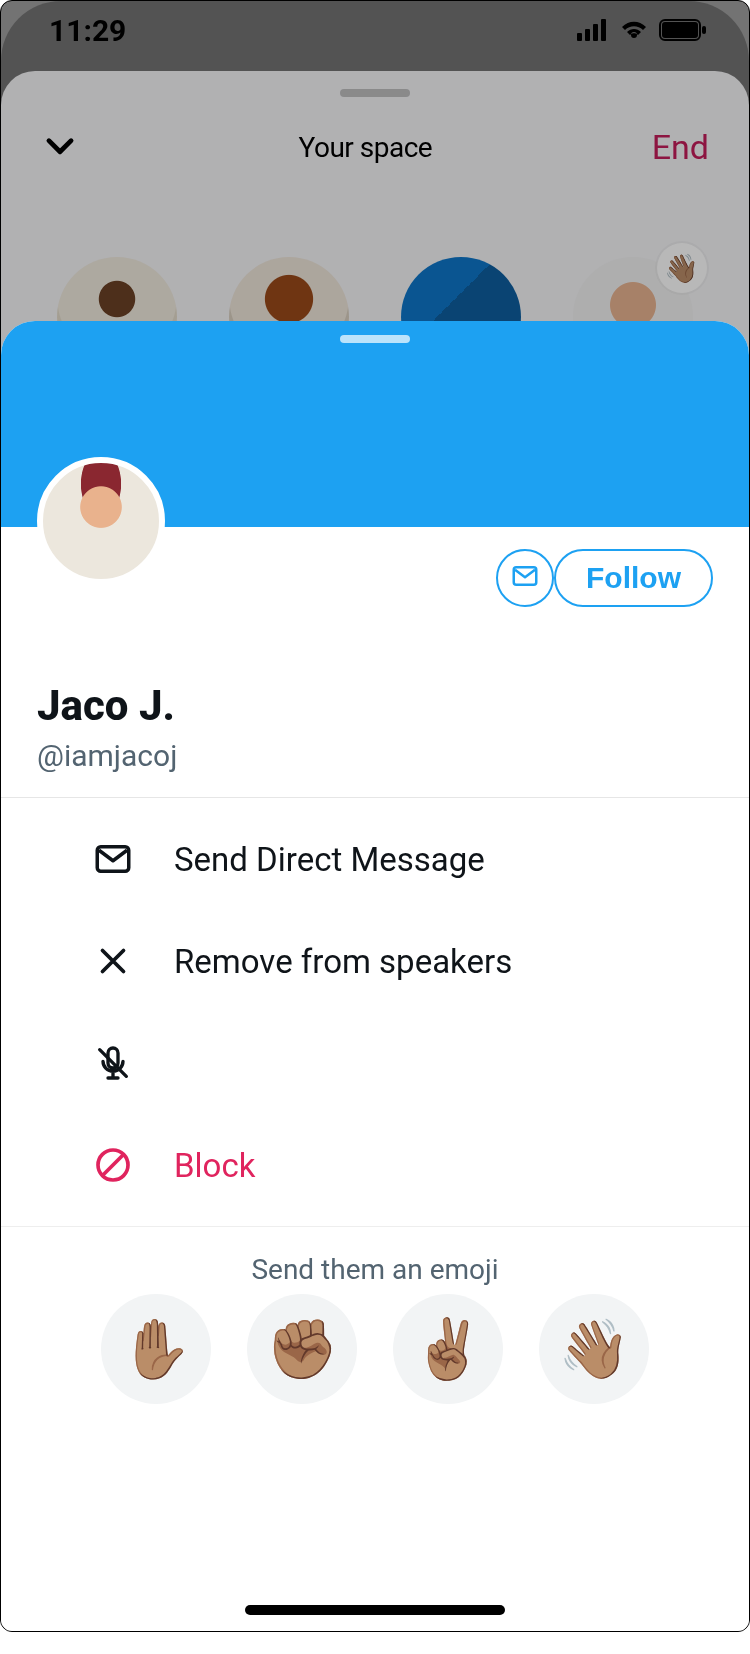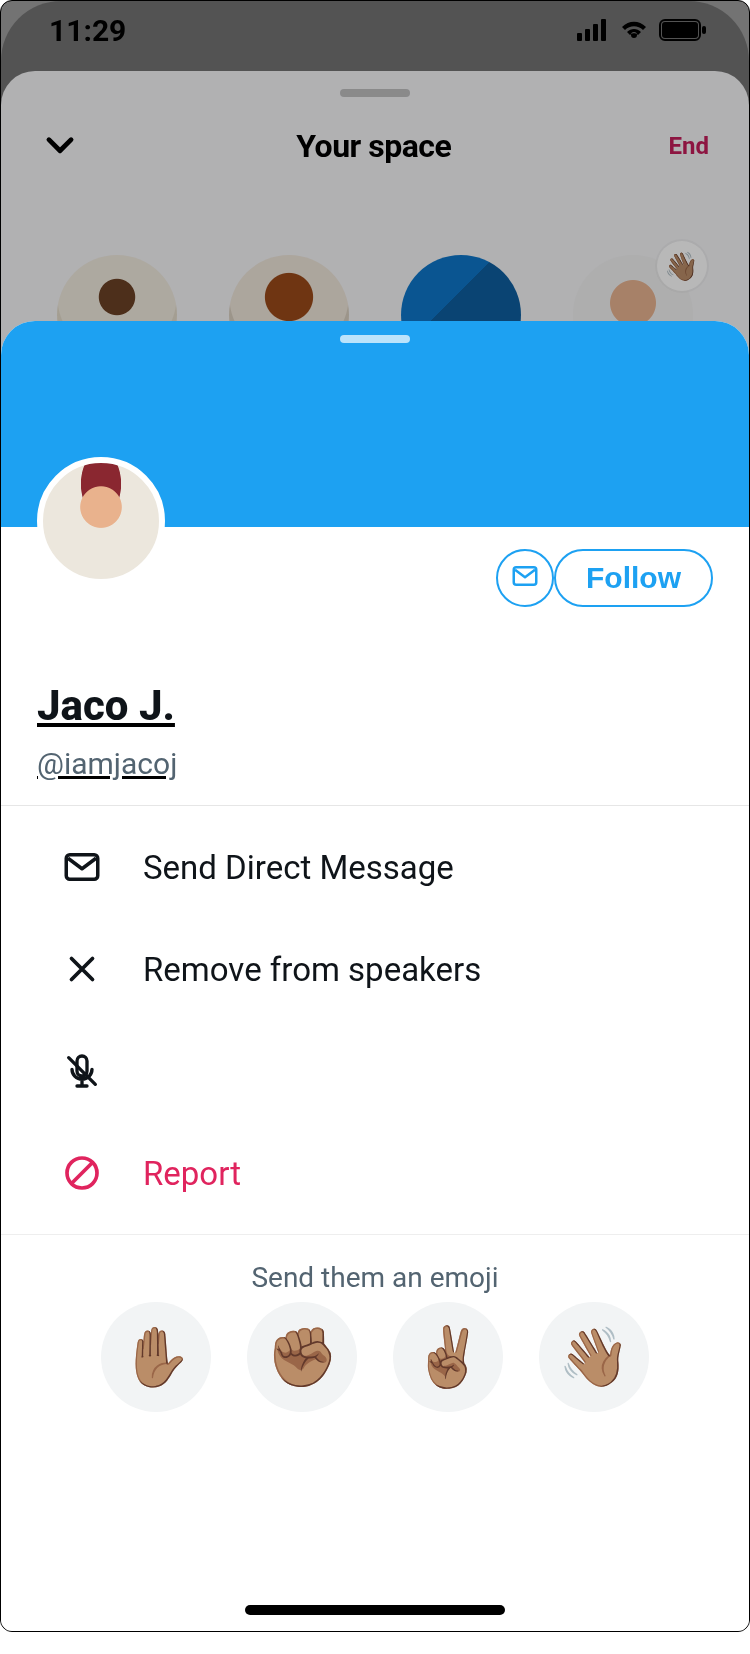--- a/index.html
+++ b/index.html
@@ -52,29 +52,29 @@
     margin: 0 auto;
   }
   .space-header {
     display: flex;
     align-items: center;
     justify-content: space-between;
     padding: 30px 40px 20px 40px;
   }
   .chevron svg { display:block; }
   .space-title {
-    font-size: 32px;
-    font-weight: 700;
+    font-size: 28px;
+    font-weight: 400;
     color: #000;
     letter-spacing: -0.5px;
   }
   .end-label {
     color: #c41e5b;
-    font-size: 24px;
-    font-weight: 700;
+    font-size: 34px;
+    font-weight: 400;
   }
   .participants {
     display: flex;
     justify-content: space-around;
     padding: 70px 30px 0 30px;
   }
   .avatar-thumb {
     width: 120px; height: 120px;
     border-radius: 60px;
     background: #ccc;
@@ -151,39 +151,39 @@
     border: 2px solid #1DA1F2;
     border-radius: 30px;
     color: #1DA1F2;
     font-size: 30px;
     font-weight: 700;
     padding: 10px 30px;
     background: transparent;
   }
   .name-block {
     padding: 74px 36px 24px 36px;
-    text-decoration: underline;
   }
   .display-name {
     font-size: 42px;
     font-weight: 800;
     color: #0f1419;
   }
   .handle {
     font-size: 30px;
     color: #536471;
-    margin-top: 16px;
+    margin-top: 8px;
   }
   .divider {
     height: 1px;
     background: #e6e6e6;
     width: 100%;
   }
   .menu {
-    padding: 10px 18px;
+    padding: 10px 4px;
+    margin-left: 45px;
   }
   .menu-item {
     display:flex;
     align-items:center;
     gap: 38px;
     padding: 28px 40px;
     font-size: 33px;
     color: #0f1419;
   }
   .menu-item .icon-slot {
@@ -333,21 +333,21 @@
         </span>
       </div>
 
       <div class="menu-item danger">
         <span class="icon-slot">
           <svg width="40" height="40" viewBox="0 0 24 24">
               <circle cx="12" cy="12" r="9" fill="none" stroke="#e0245e" stroke-width="2.2"></circle>
               <path d="M6 18L18 6" stroke="#e0245e" stroke-width="2.2"></path>
             </svg>
         </span>
-        <span>Report</span>
+        <span>Block</span>
       </div>
 
 
     </div>
 
     <div class="emoji-section">
       <div class="emoji-prompt">Send them an emoji</div>
       <div class="emoji-row">
         <div class="emoji-btn">✋🏽</div>
         <div class="emoji-btn">✊🏽</div>

